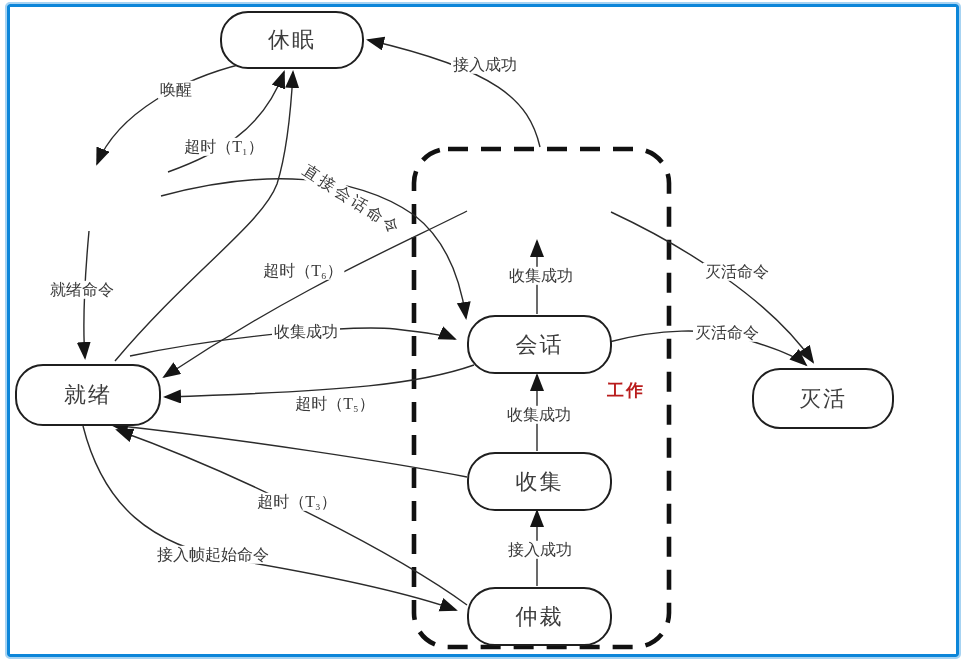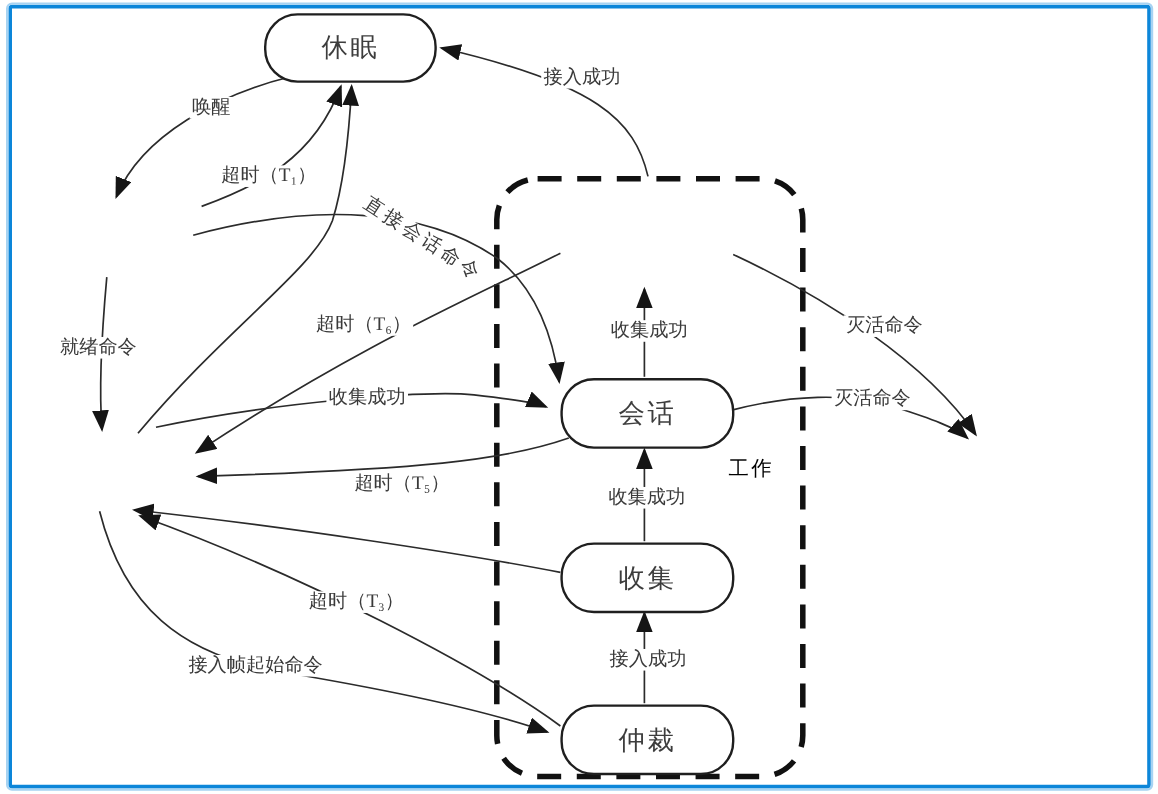--- a/index.html
+++ b/index.html
@@ -8,21 +8,21 @@
   .frame{position:absolute;left:7px;top:4px;right:6px;bottom:5px;
          border:3px solid #0c86d9;outline:2px solid #a7d3f2;border-radius:3px;}
   svg.wires{position:absolute;left:0;top:0;width:965px;height:662px;}
   .state{position:absolute;display:flex;align-items:center;justify-content:center;
          background:#fff;border:2.2px solid #1f1f1f;border-radius:28px;
          font-size:22px;color:#3d3d3d;letter-spacing:2px;z-index:3;}
   .elabel{position:absolute;transform:translate(-50%,-50%);white-space:nowrap;
           background:#fff;padding:0 2px;font-size:16px;color:#3a3a3a;z-index:2;line-height:1.15;}
   .elabel.rot{transform:translate(-50%,-50%) rotate(33deg);letter-spacing:3px;}
   .glabel{position:absolute;transform:translate(-50%,-50%);white-space:nowrap;
-          font-size:17px;font-weight:normal;color:#000000;z-index:2;letter-spacing:2px;}
+          font-size:17px;font-weight:bold;color:#b91c1c;z-index:2;letter-spacing:2px;}
 </style>
 </head>
 <body>
 
 <div class="stage">
   <div class="frame"></div>
 
   <svg class="wires" viewBox="0 0 965 662">
     <defs>
       <marker id="arw" markerWidth="20" markerHeight="15" refX="16" refY="7" orient="auto" markerUnits="userSpaceOnUse">
@@ -65,16 +65,18 @@
   <div class="elabel" style="left:737px;top:272px">灭活命令</div>
   <div class="elabel" style="left:727px;top:333px">灭活命令</div>
   <div class="elabel" style="left:539px;top:415px">收集成功</div>
   <div class="elabel" style="left:297px;top:502px">超时（T₃）</div>
   <div class="elabel" style="left:540px;top:550px">接入成功</div>
   <div class="elabel" style="left:213px;top:555px">接入帧起始命令</div>
 
   <div class="glabel" style="left:626px;top:390px">工作</div>
 
   <div class="state" style="left:220px;top:11px;width:140px;height:54px">休眠</div>
+  <div class="state" style="left:15px;top:364px;width:142px;height:58px">就绪</div>
   <div class="state" style="left:467px;top:315px;width:141px;height:55px">会话</div>
   <div class="state" style="left:467px;top:587px;width:141px;height:55px">仲裁</div>
   <div class="state" style="left:467px;top:452px;width:141px;height:55px">收集</div>
+  <div class="state" style="left:752px;top:368px;width:138px;height:57px">灭活</div>
 </div>
 
 </body></html>

